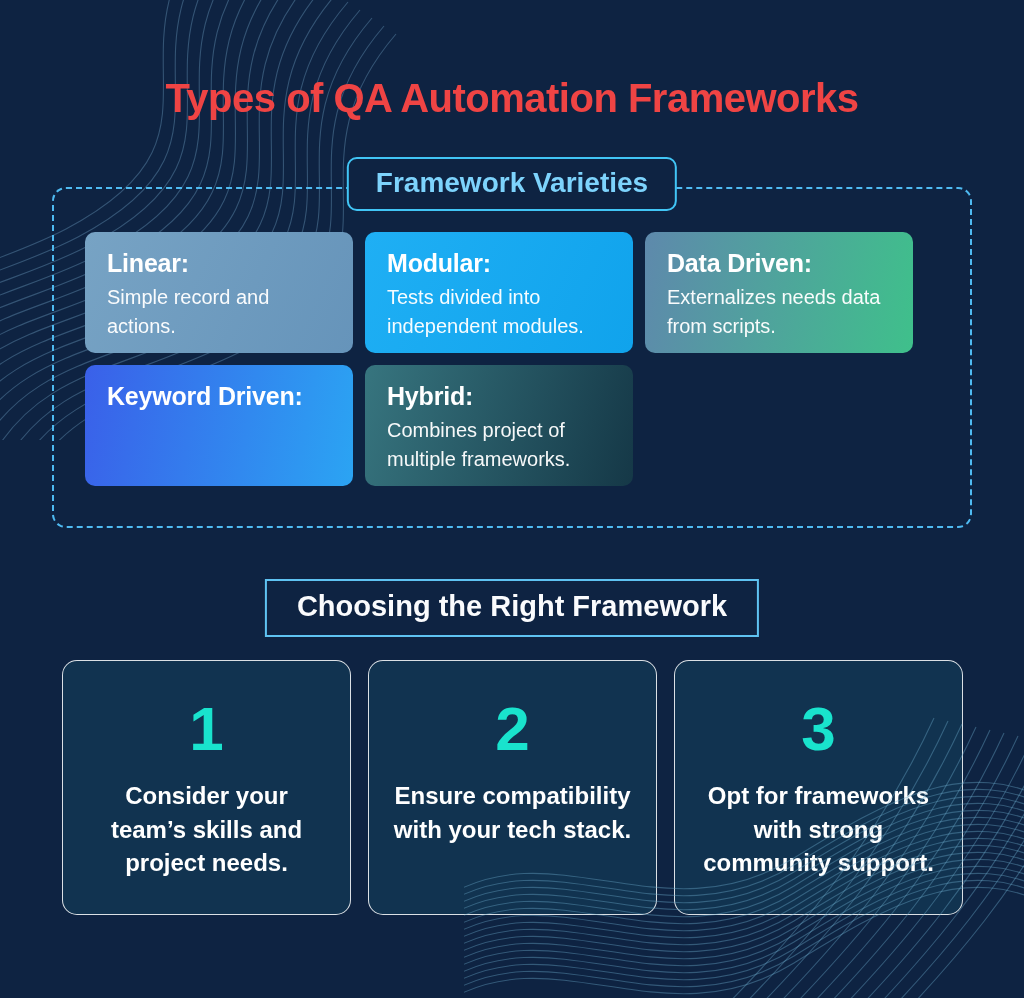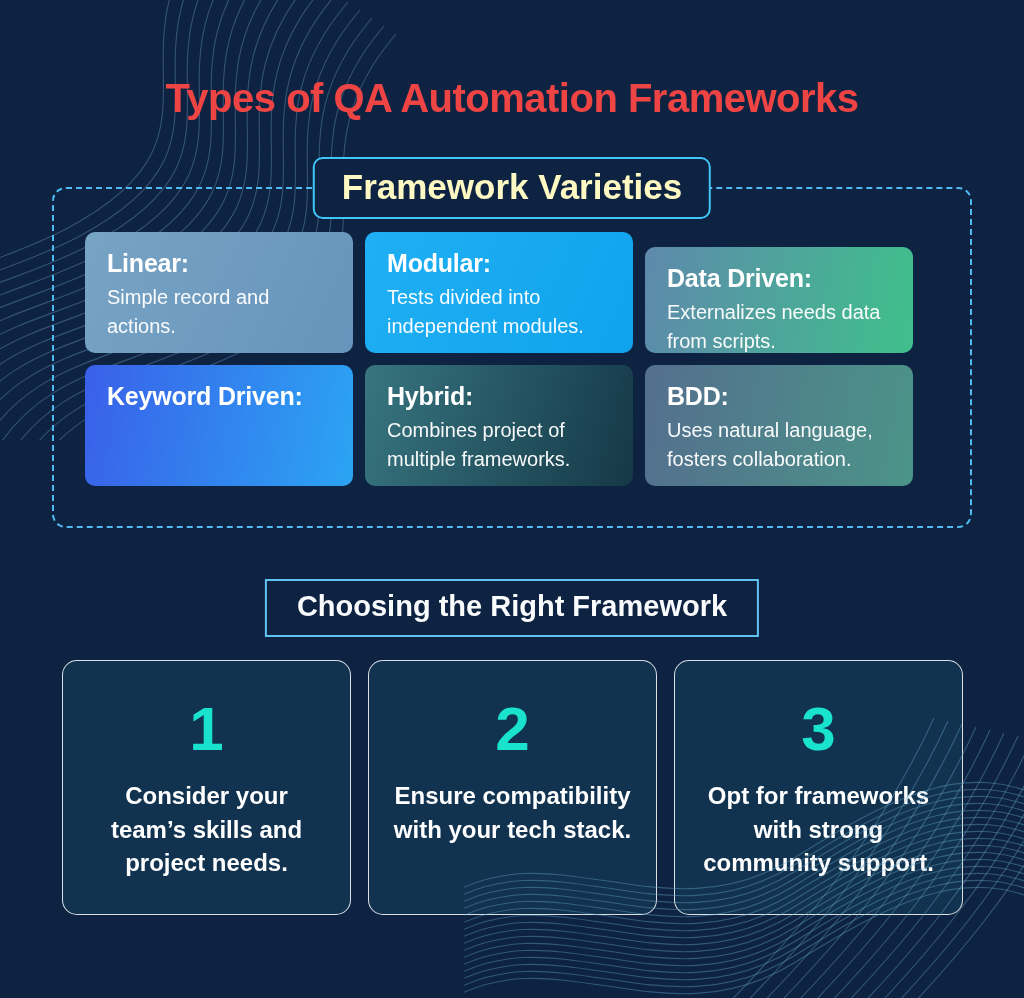--- a/index.html
+++ b/index.html
@@ -29,21 +29,21 @@
   .varieties-box {
     position:absolute; left:52px; top:187px;
     width:920px; height:341px;
     border:2px dashed #4FBBF2; border-radius:14px;
     z-index:1;
   }
   .varieties-badge {
     position:absolute; left:50%; top:157px; transform:translateX(-50%);
     background:#0E2342;
     border:2px solid #41C5F5; border-radius:10px;
-    color:#fef9c3; font-size:35px; font-weight:bold;
+    color:#7dd3fc; font-size:28px; font-weight:bold;
     padding:8px 27px 10px;
     z-index:3; white-space:nowrap;
   }
   .cards-grid {
     position:absolute; left:85px; top:232px;
     width:848px;
     display:grid;
     grid-template-columns:repeat(3, 268px);
     grid-auto-rows:121px;
     column-gap:22px; row-gap:23px;
@@ -53,21 +53,21 @@
   .fw-card {
     border-radius:10px;
     padding:17px 22px;
     color:#FFFFFF;
     overflow:hidden;
   }
   .fw-card h3 { font-size:25px; font-weight:bold; margin-bottom:5px; letter-spacing:-0.2px; }
   .fw-card p  { font-size:20px; line-height:1.45; color:rgba(255,255,255,.96); }
   .c-linear  { background:linear-gradient(115deg,#77A3C4,#6694BA); }
   .c-modular { background:linear-gradient(115deg,#1FAFF4,#10A3EC); }
-  .c-data    { background:linear-gradient(100deg,#5E89AC,#3FC08B);margin-top:15px; }
+  .c-data    { background:linear-gradient(100deg,#5E89AC,#3FC08B); }
   .c-keyword { background:linear-gradient(100deg,#3A60E9,#2BA4F3); }
   .c-hybrid  { background:linear-gradient(105deg,#37757F,#153847); }
   .c-bdd     { background:linear-gradient(100deg,#546F8E,#4B9488); }
 
   
   .choosing-heading {
     position:absolute; left:50%; top:579px; transform:translateX(-50%);
     border:2px solid #5FC3F2; border-radius:0;
     color:#FAFBFD; font-size:29px; font-weight:bold;
     padding:9px 30px 12px;
@@ -184,24 +184,20 @@
     <h3>Data Driven:</h3>
     <p>Externalizes needs data from scripts.</p>
   </div>
   <div class="fw-card c-keyword">
     <h3>Keyword Driven:</h3>
   </div>
   <div class="fw-card c-hybrid">
     <h3>Hybrid:</h3>
     <p>Combines project of multiple frameworks.</p>
   </div>
-  <div class="fw-card c-bdd">
-    <h3>BDD:</h3>
-    <p>Uses natural language, fosters collaboration.</p>
-  </div>
 </div>
 
 <div class="choosing-heading">Choosing the Right Framework</div>
 
 <div class="steps-grid">
   <div class="step-card">
     <div class="step-number">1</div>
     <div class="step-text">Consider your team’s skills and project needs.</div>
   </div>
   <div class="step-card">

